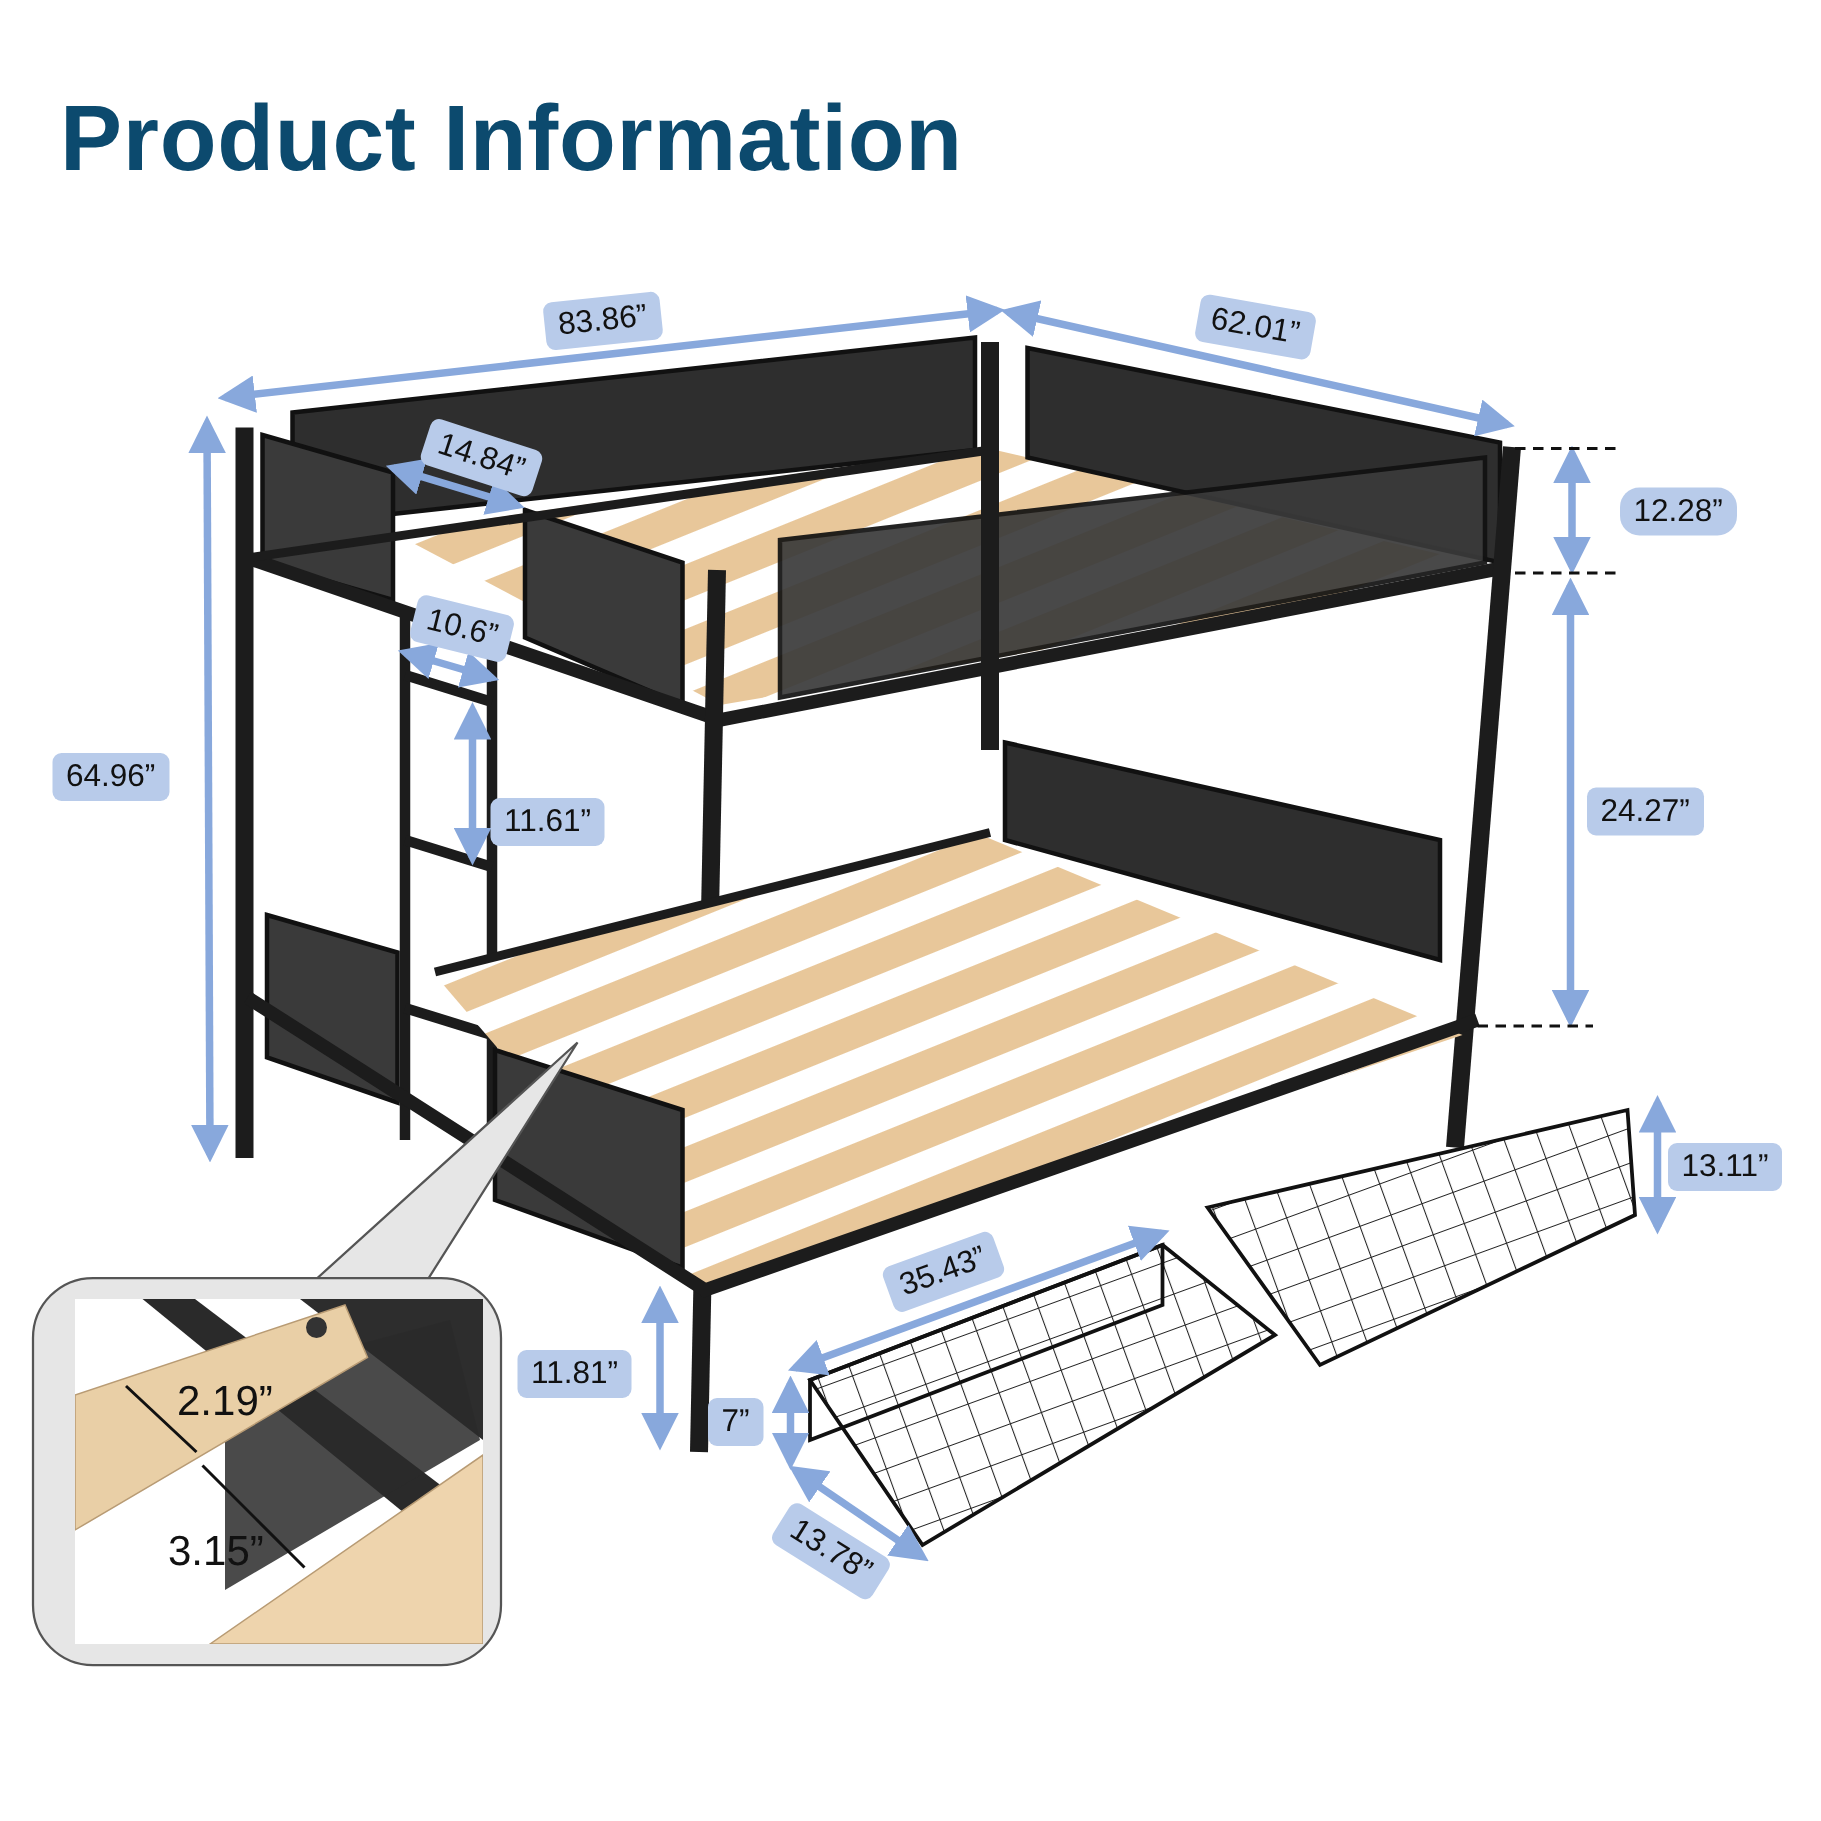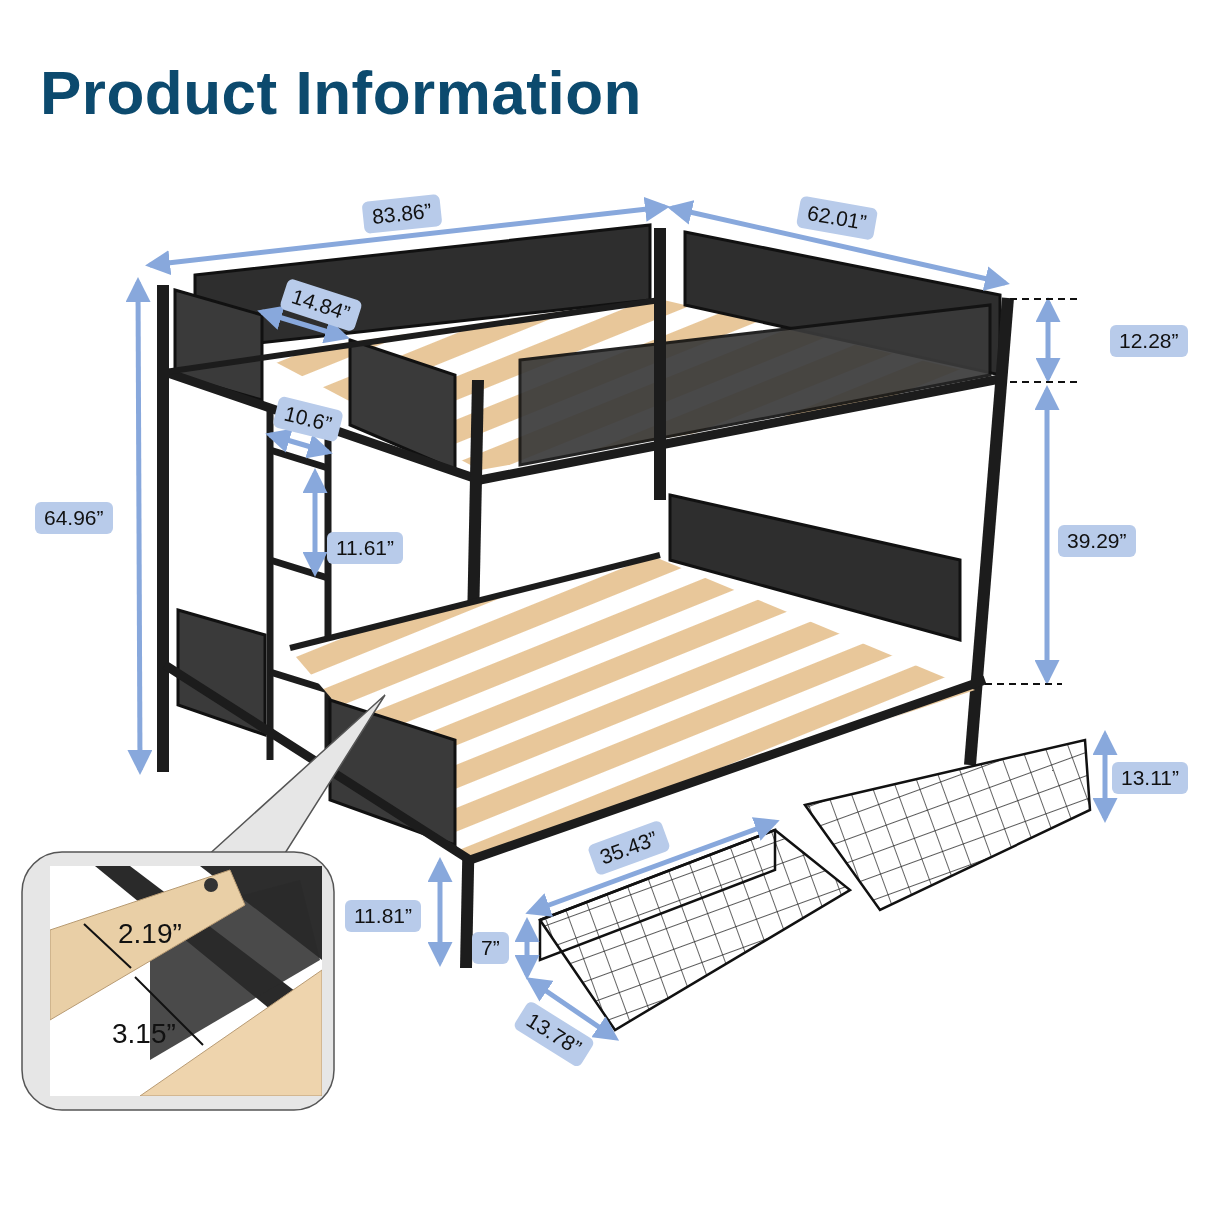--- a/index.html
+++ b/index.html
@@ -110,22 +110,22 @@
       <circle cx="211" cy="885" r="7" fill="#333"></circle>
       <line x1="84" y1="924" x2="131" y2="968" stroke="#111" stroke-width="2" marker-start="url(#bk)" marker-end="url(#bk)"></line>
       <line x1="135" y1="977" x2="203" y2="1045" stroke="#111" stroke-width="2"></line>
     </g>
   </g>
 </svg>
 
 <div class="dim-label" style="left:363px;top:198px;transform:rotate(-6deg);">83.86”</div>
 <div class="dim-label" style="left:798px;top:202px;transform:rotate(10deg);">62.01”</div>
 <div class="dim-label" style="left:35px;top:502px;">64.96”</div>
-<div class="dim-label" style="left:1110px;top:325px;">12.28”</div>
-<div class="dim-label" style="left:1058px;top:525px;">39.29”</div>
+<div class="dim-label" style="left:1080px;top:325px;border-radius:13px;">12.28”</div>
+<div class="dim-label" style="left:1058px;top:525px;">24.27”</div>
 <div class="dim-label" style="left:282px;top:289px;transform:rotate(18deg);">14.84”</div>
 <div class="dim-label" style="left:275px;top:403px;transform:rotate(14deg);">10.6”</div>
 <div class="dim-label" style="left:327px;top:532px;">11.61”</div>
 <div class="dim-label" style="left:345px;top:900px;text-align:right;">11.81”</div>
 <div class="dim-label" style="left:590px;top:832px;transform:rotate(-20deg);">35.43”</div>
 <div class="dim-label" style="left:472px;top:932px;">7”</div>
 <div class="dim-label" style="left:515px;top:1018px;transform:rotate(32deg);">13.78”</div>
 <div class="dim-label" style="left:1112px;top:762px;">13.11”</div>
 
 <div class="inset-label" style="left:118px;top:918px;">2.19”</div>

